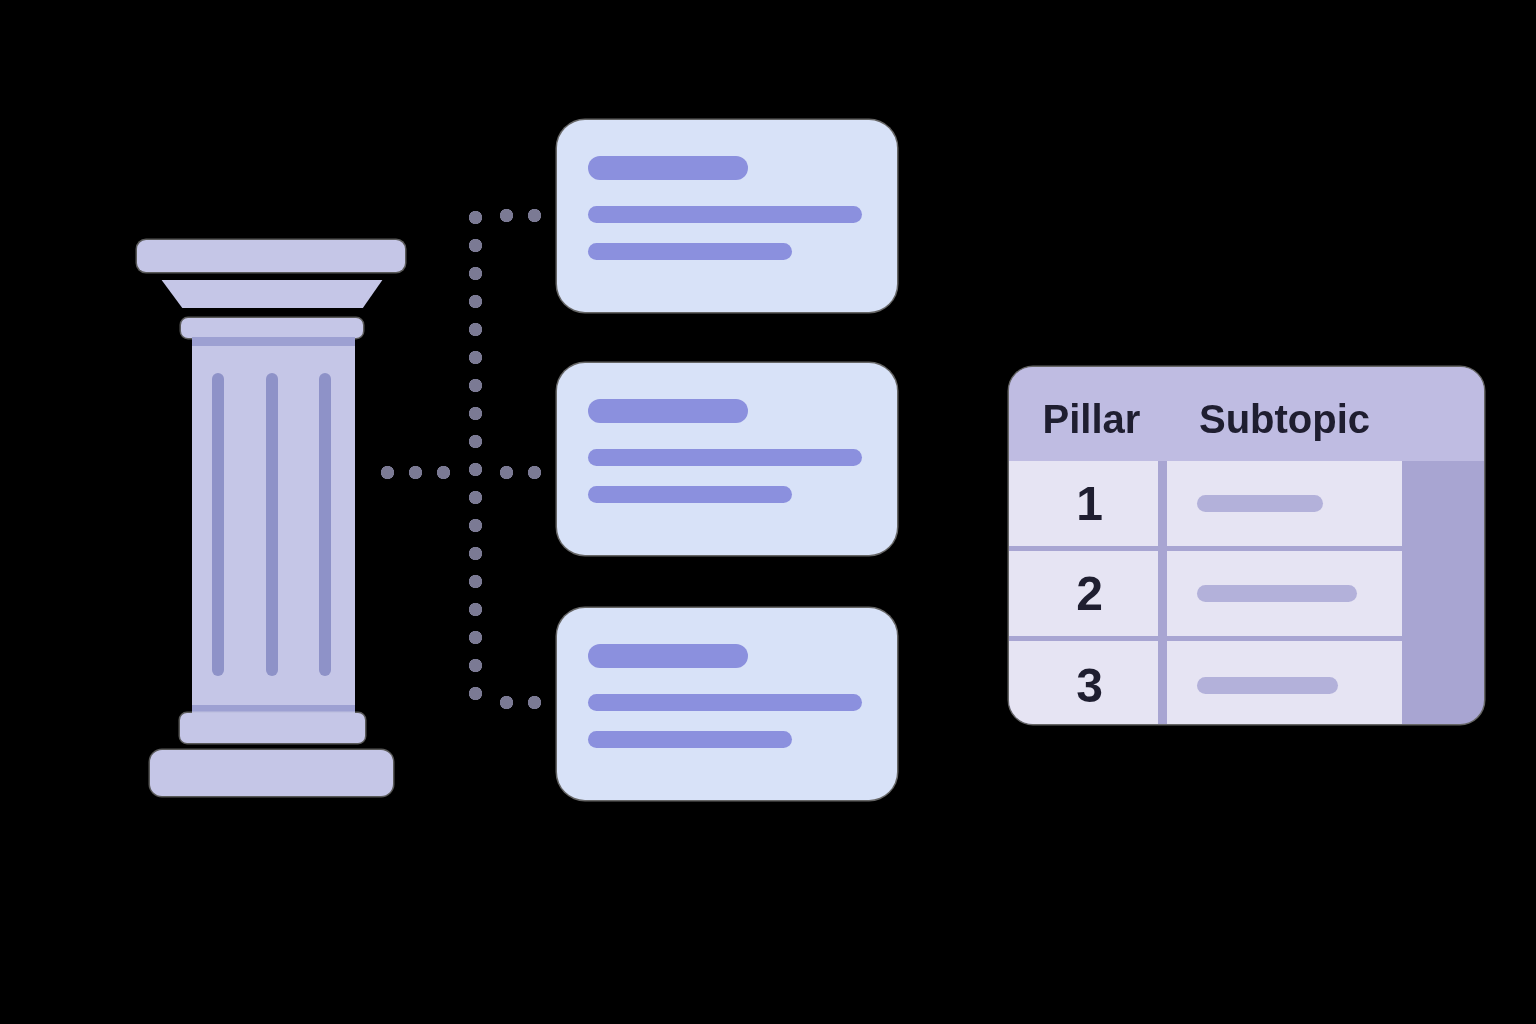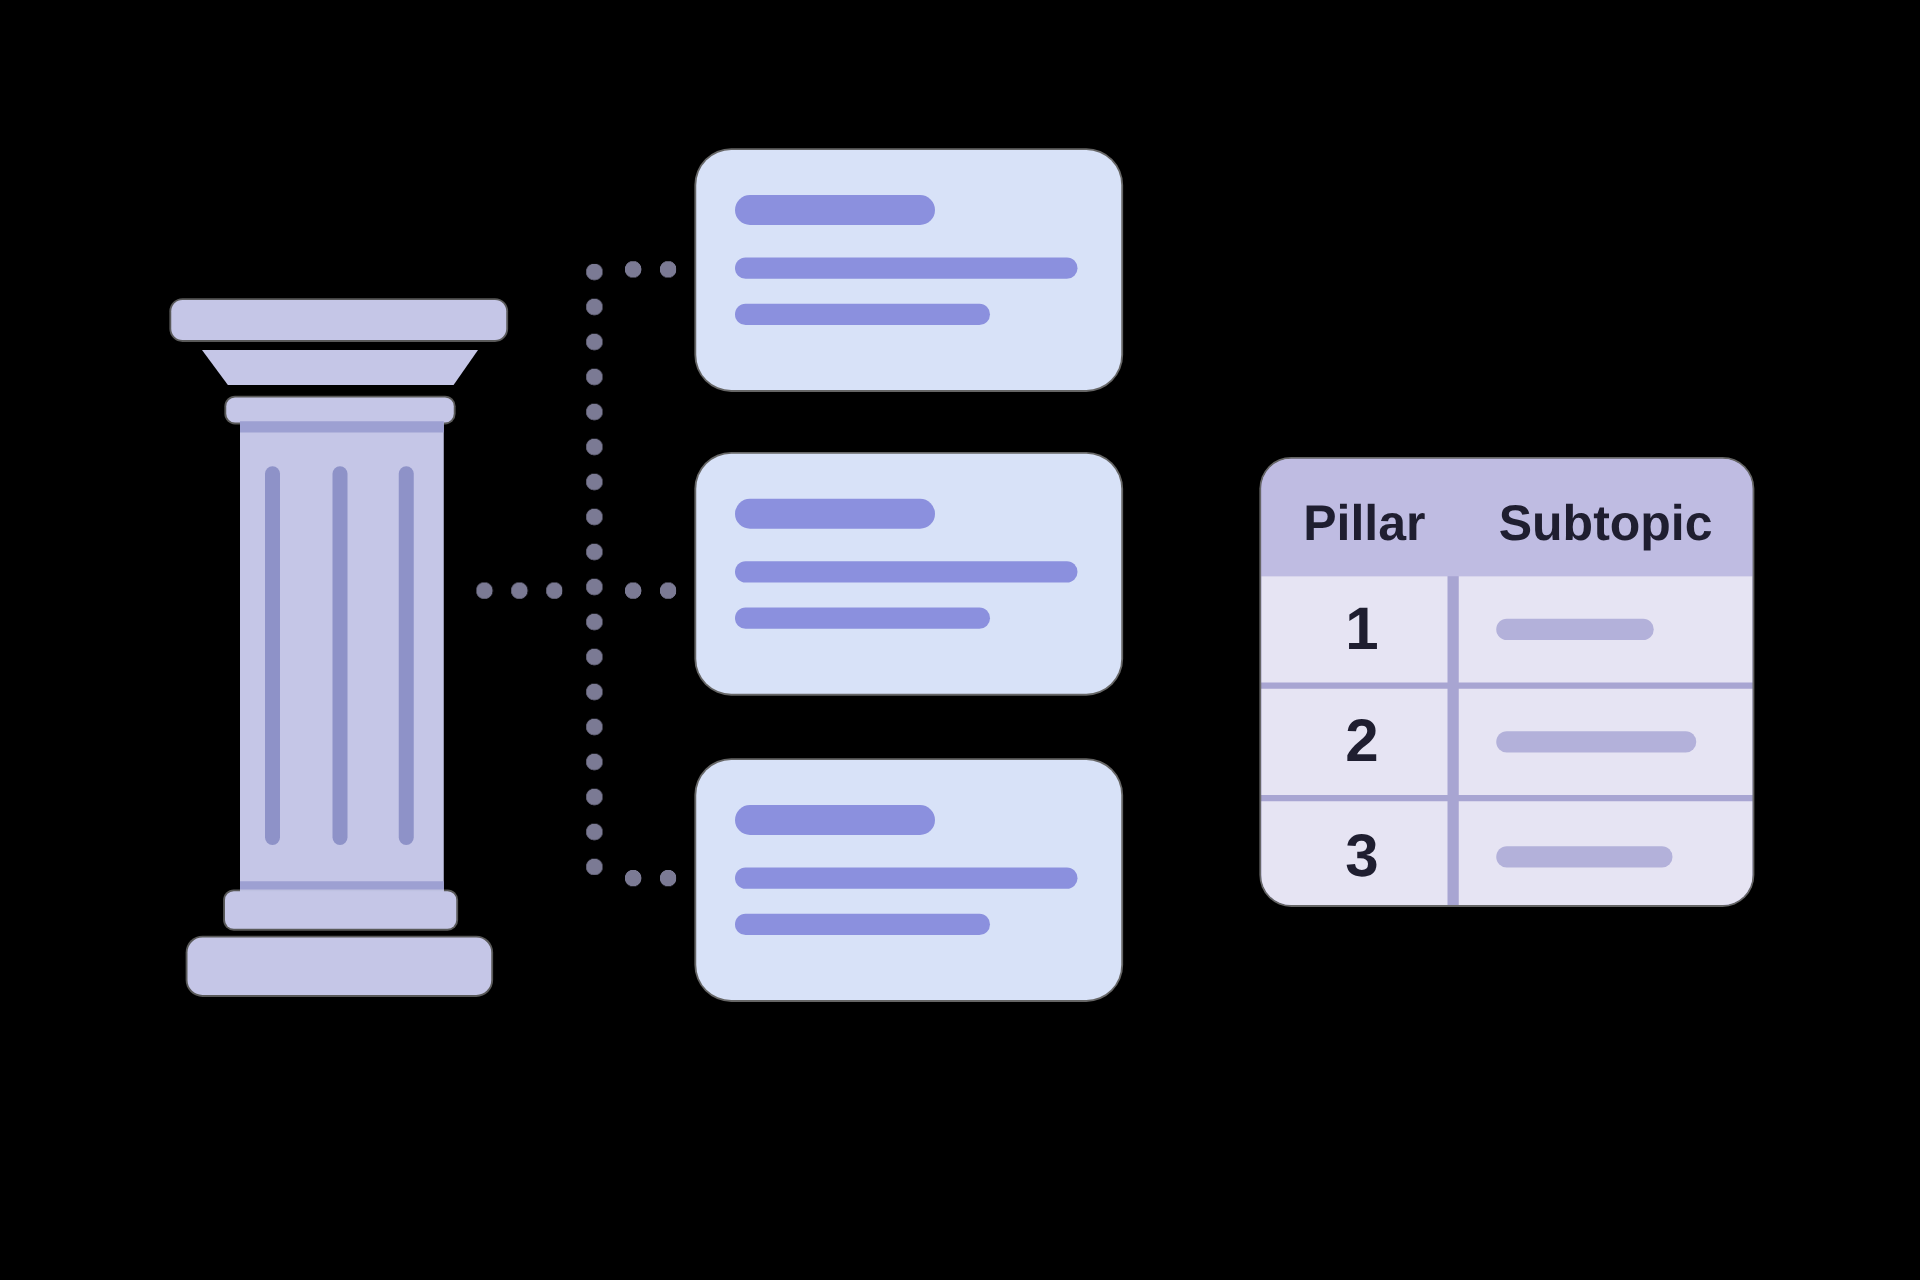--- a/index.html
+++ b/index.html
@@ -61,21 +61,21 @@
     box-shadow: 0 0 0 1.5px rgba(255,255,255,0.4);
   }
   .card-1 { top:120px; } .card-2 { top:363px; } .card-3 { top:608px; }
   .card .bar { position:absolute; left:31px; background:#8b90de; }
   .bar-title { top:36px;  height:24px; border-radius:12px; }
   .bar-line1 { top:86px;  height:17px; border-radius:9px; }
   .bar-line2 { top:123px; height:17px; border-radius:9px; }
 
   
   .table {
-    position:absolute; left:1009px; top:367px; width:393px; height:357px;
+    position:absolute; left:1009px; top:367px; width:475px; height:357px;
     background:#a8a5d2; border-radius:24px; overflow:hidden;
     box-shadow: 0 0 0 1.5px rgba(255,255,255,0.4);
   }
   .t-header {
     display:flex; width:100%; height:94px; background:#bfbce2;
     color:#1f1e30; font-weight:bold; font-size:40px;
   }
   .t-header .h-cell { display:flex; align-items:center; justify-content:center; padding-top:10px; }
   .h-cell-1 { width:149px; padding-left:16px; }
   .h-gap    { width:9px; }

